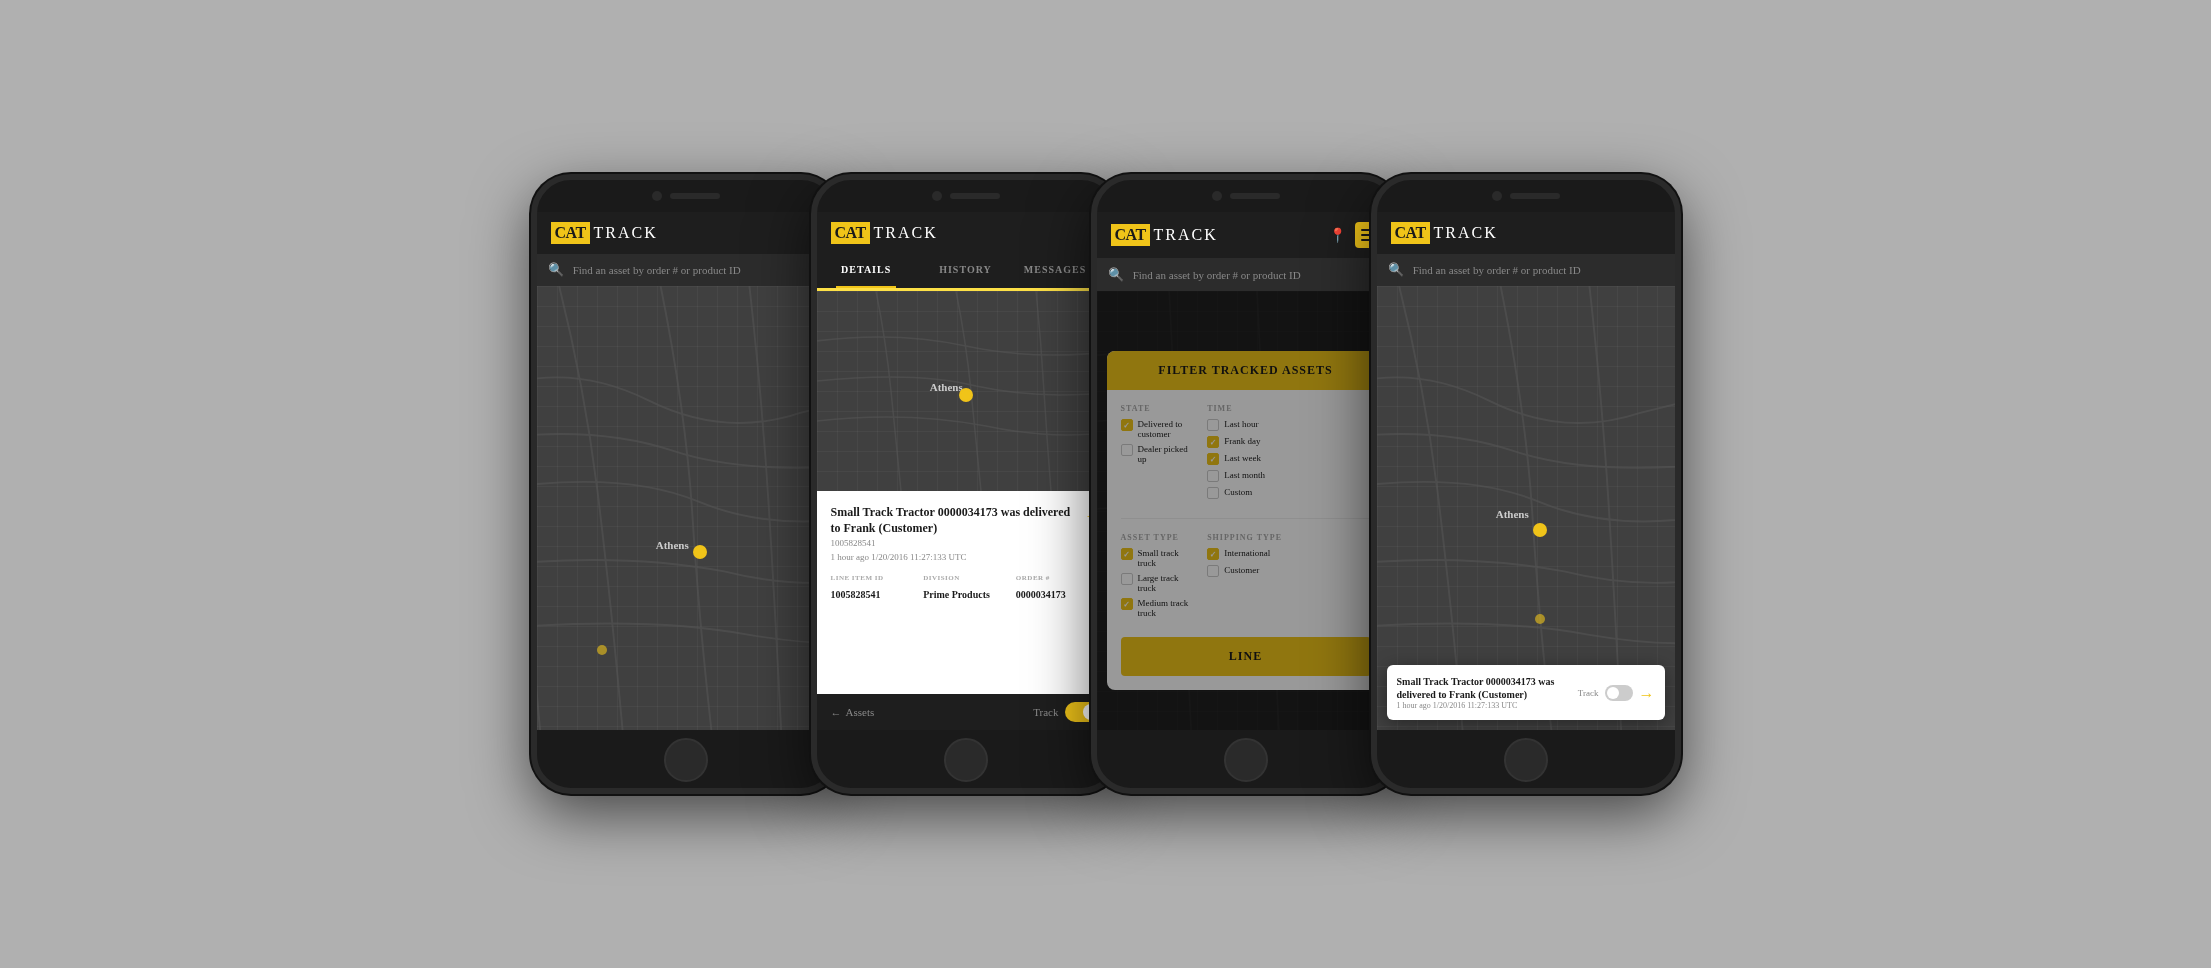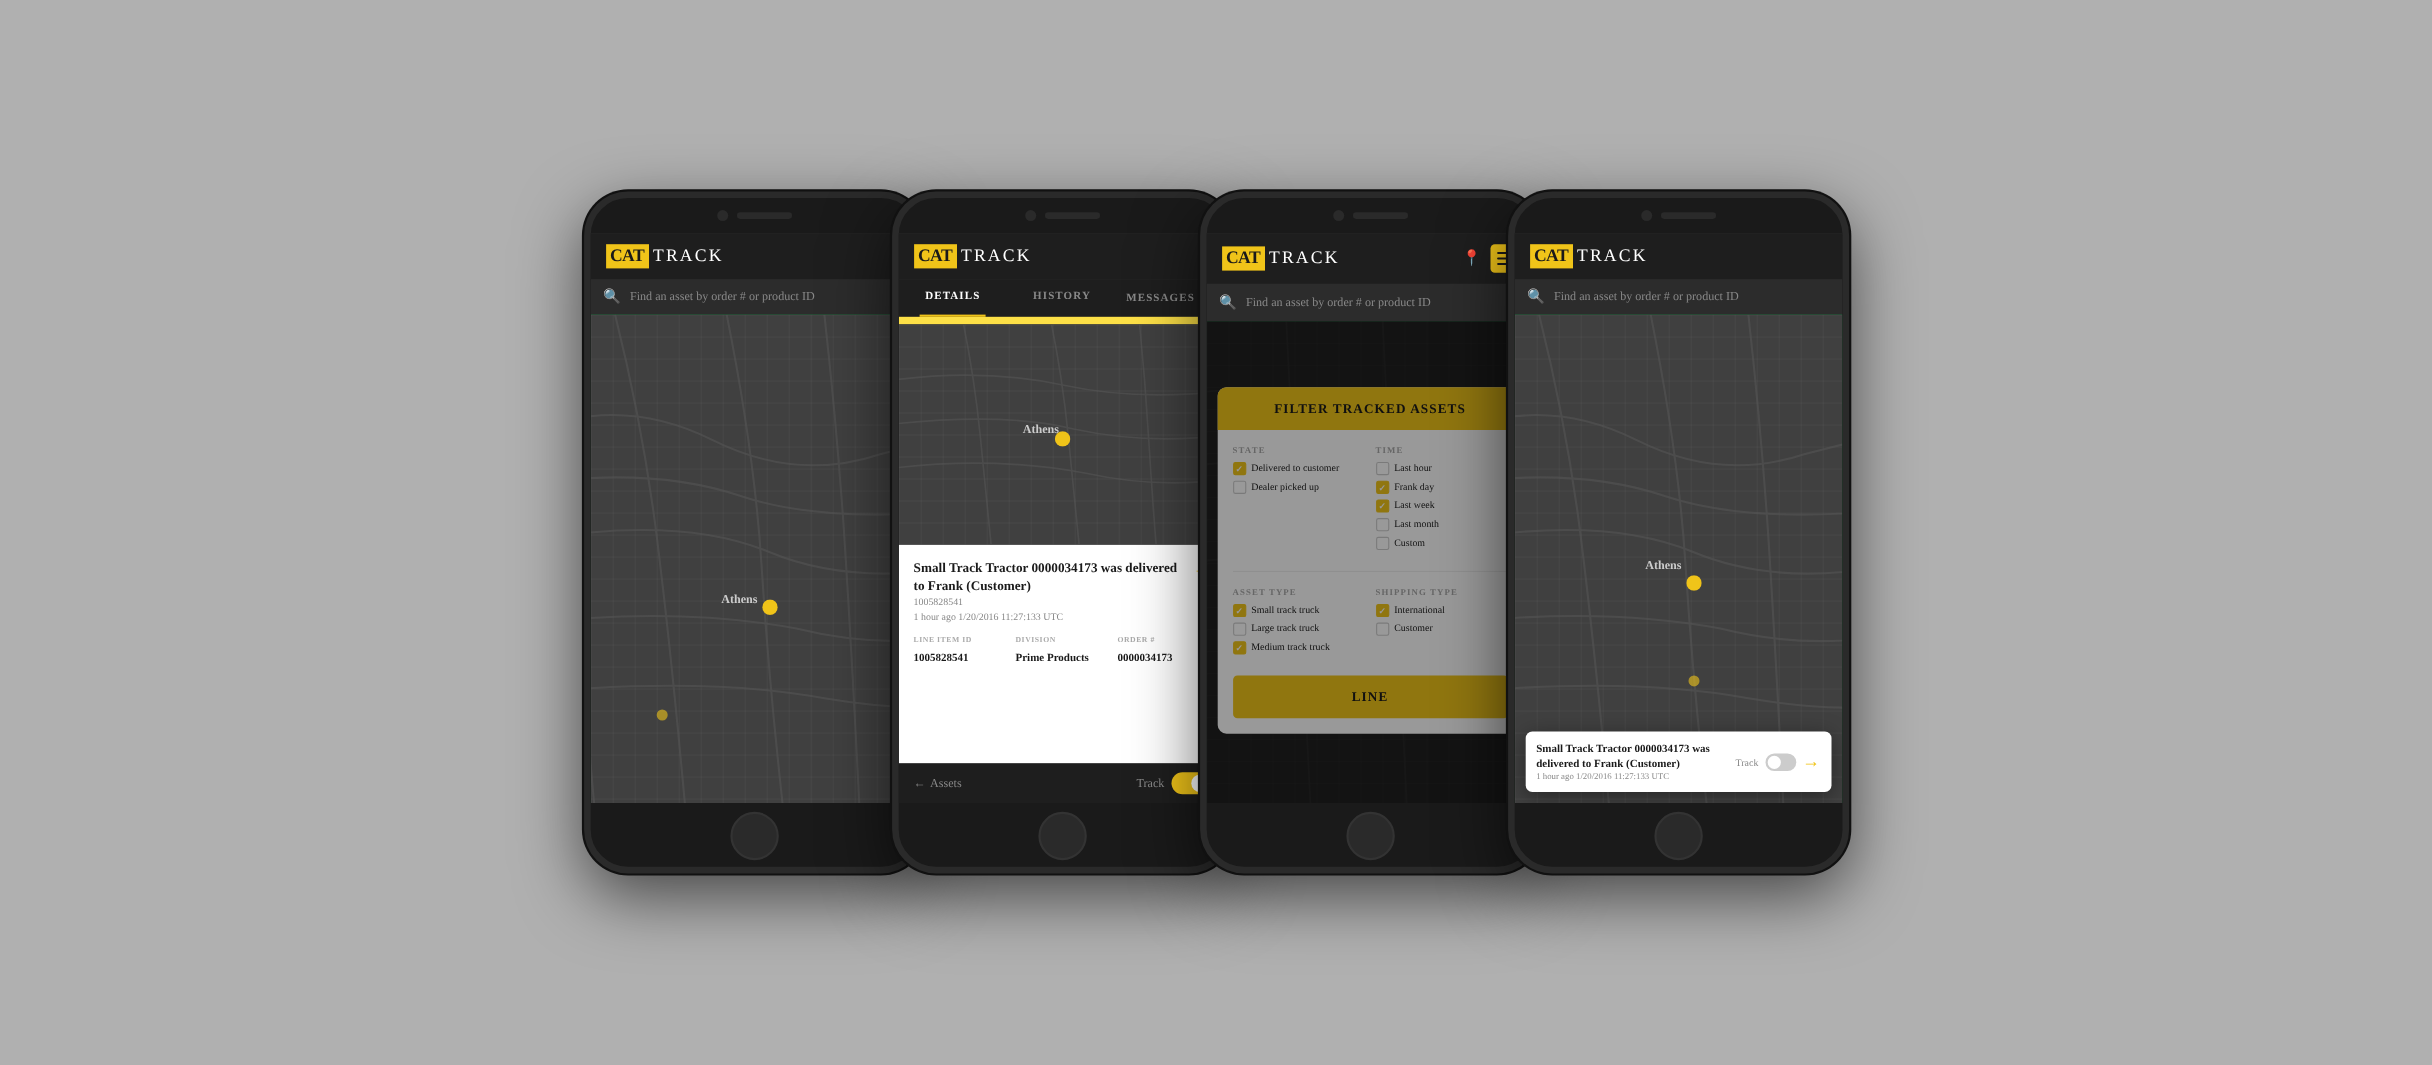--- a/index.html
+++ b/index.html
@@ -186,21 +186,21 @@
     }
 
     .filter-icon {
       color: #F0C419;
       font-size: 14px;
     }
 
     
     .map-area {
       flex: 1;
-      background: #15803d;
+      background: #6d28d9;
       position: relative;
       overflow: hidden;
     }
 
     .map-bg {
       position: absolute;
       inset: 0;
       background: #404040;
     }
 
@@ -240,21 +240,21 @@
       background: #F0C419;
       border-radius: 50%;
       opacity: 0.6;
       transform: translate(-50%, -50%);
     }
 
     
     .details-tabs {
       display: flex;
       background: #1e1e1e;
-      border-bottom: 7px solid #fde047;
+      border-bottom: 3px solid #fde047;
       flex-shrink: 0;
     }
 
     .tab {
       flex: 1;
       text-align: center;
       padding: 10px 0;
       color: #888;
       font-size: 10px;
       font-weight: 600;
@@ -426,21 +426,21 @@
       letter-spacing: 1px;
       margin-bottom: 14px;
       background: #F0C419;
       margin: -14px -14px 14px;
       padding: 12px;
       border-radius: 8px 8px 0 0;
     }
 
     .filter-sections {
       display: grid;
-      grid-template-columns: 1fr 1fr;
+      grid-template-columns: 1fr 1fr 1fr;
       gap: 10px;
     }
 
     .filter-section-label {
       font-size: 8px;
       font-weight: 700;
       color: #aaa;
       letter-spacing: 1px;
       text-transform: uppercase;
       margin-bottom: 6px;

